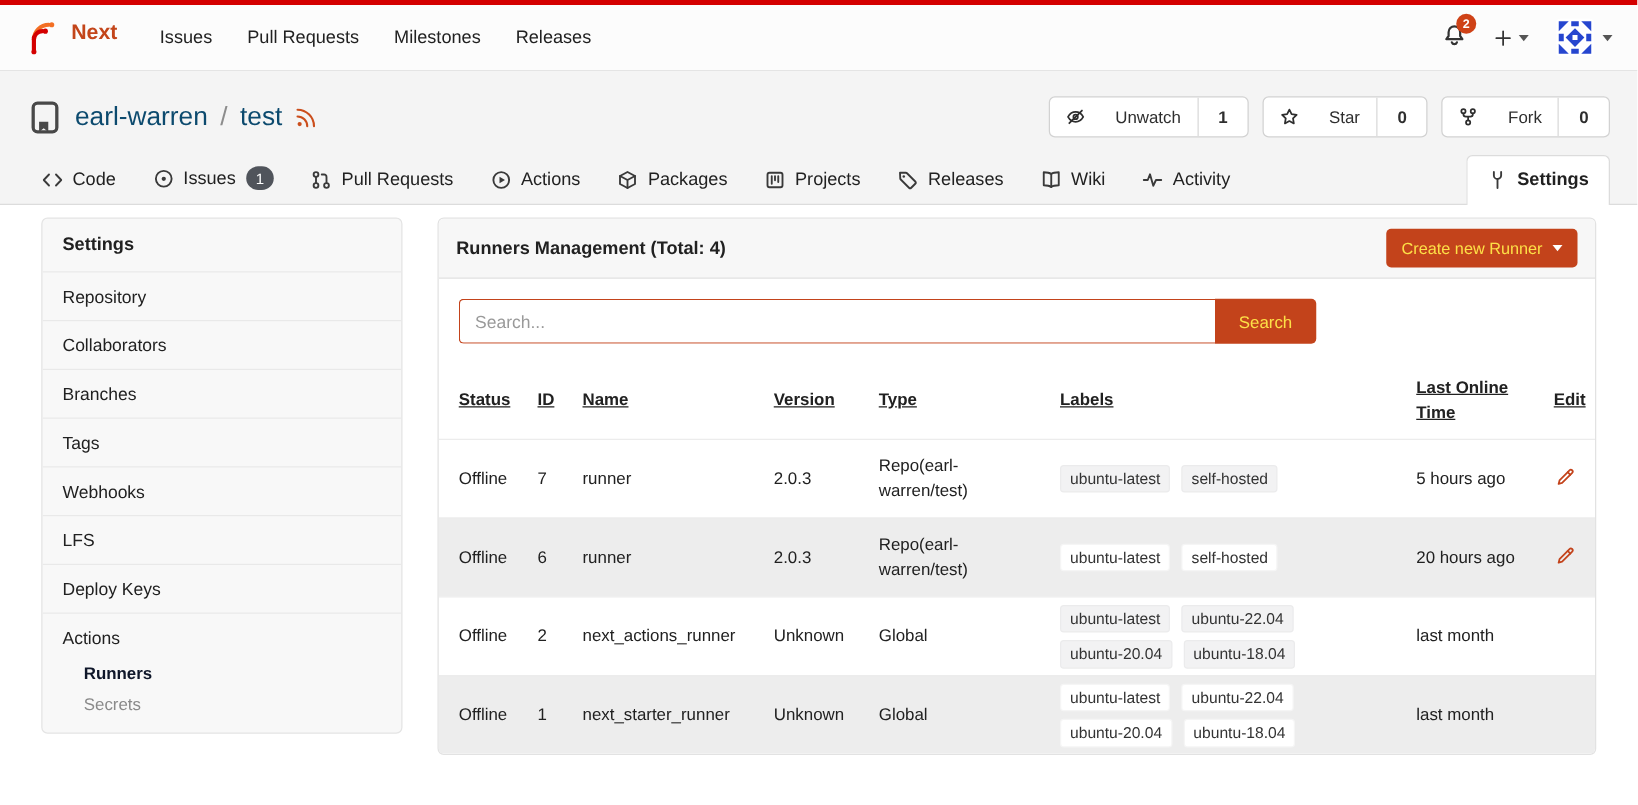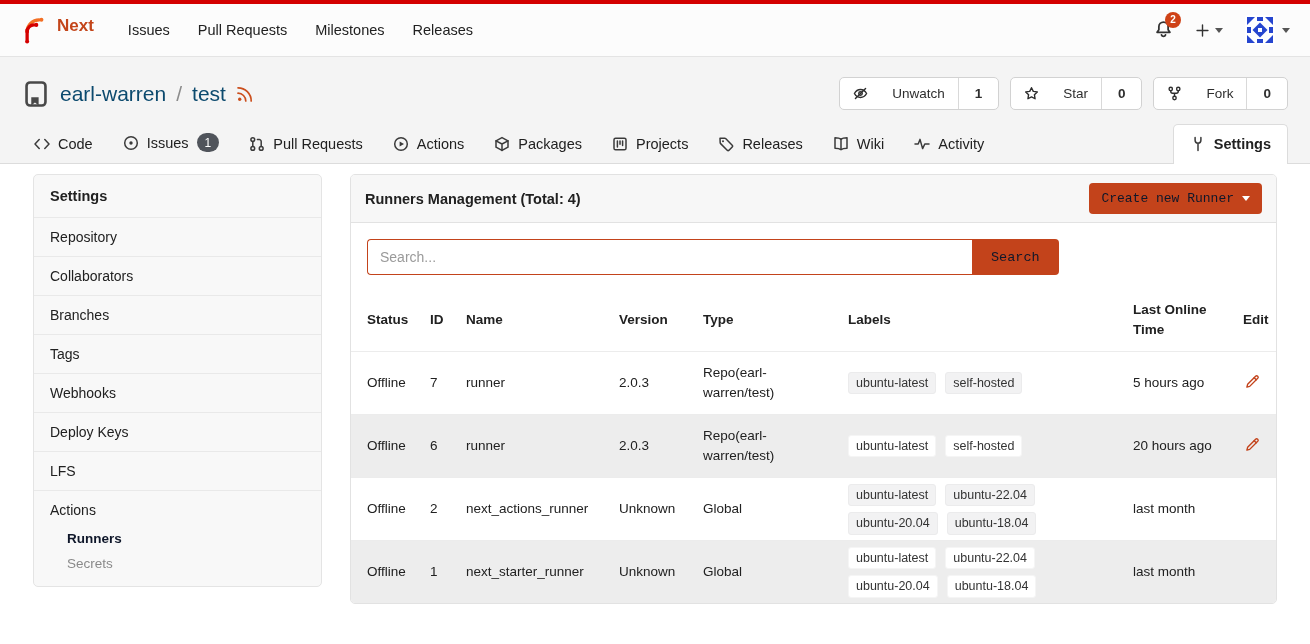--- a/index.html
+++ b/index.html
@@ -83,41 +83,41 @@
   .side-sub.active { font-weight: 700; }
   .side-sub.muted { color: #8a8a8a; }
 
   .panel { flex: 1; border: 1px solid #e2e2e2; border-radius: 5px; overflow: hidden; }
   .panel-head {
     display: flex; align-items: center; background: #f7f7f7;
     border-bottom: 1px solid #e2e2e2; padding: 8px 14px;
   }
   .panel-title { font-weight: 700; font-size: 14.5px; }
   .btn-primary {
-    background: #c3431b; color: #0f172a; border: none; font-family: Liberation Mono, monospace;
+    background: #c3431b; color: #fde047; border: none; font-family: Liberation Sans, sans-serif;
     font-size: 13px; border-radius: 4px; cursor: pointer;
   }
   .create-btn { margin-left: auto; display: flex; align-items: center; gap: 8px; padding: 8px 12px; }
   .create-btn .caret { border-top-color: #fff; }
 
   .search-row { padding: 16px 16px 14px; display: flex; }
   .search-input {
     width: 605px; border: 1px solid #c3431b; border-right: none; border-radius: 4px 0 0 4px;
     padding: 9px 12px; font-size: 14px; font-family: inherit; color: #212121; outline: none;
   }
   .search-input::placeholder { color: #9a9a9a; }
   .search-btn { border-radius: 0 4px 4px 0; padding: 9px 19px; font-size: 13.5px; }
 
   .trow {
     display: grid;
     grid-template-columns: 63px 36px 153px 84px 145px 285px 110px 1fr;
     column-gap: 0; padding: 0 16px; align-items: center; min-height: 63px;
     font-size: 13.5px; border-top: 1px solid #ececec;
   }
-  .thead { font-weight: 700; min-height: 62px; border-top: none; }
+  .thead { font-weight: 700; min-height: 62px; border-top: none; text-decoration: underline; }
   .trow.striped { background: #ededed; }
   .cell { padding-right: 10px; line-height: 1.45; }
   .labels-cell { display: flex; flex-wrap: wrap; gap: 6px 9px; max-width: 212px; align-items: center; }
   .badge {
     background: #f2f2f3; color: #333; font-size: 12.5px; line-height: 1;
     padding: 4px 7px; border-radius: 3px; white-space: nowrap; border: 1px solid #ebebec;
   }
   .striped .badge { background: #fff; border-color: #f5f5f5; }
   .edit-btn { background: none; border: none; cursor: pointer; color: #c3431b; padding: 2px; }
   .edit-btn .ic { width: 15px; height: 15px; }
@@ -365,22 +365,22 @@
 
 <div class="content">
 
   <div class="sidebar">
     <div class="side-header">Settings</div>
     <div class="side-item">Repository</div>
     <div class="side-item">Collaborators</div>
     <div class="side-item">Branches</div>
     <div class="side-item">Tags</div>
     <div class="side-item">Webhooks</div>
+    <div class="side-item">LFS</div>
     <div class="side-item">Deploy Keys</div>
-    <div class="side-item">LFS</div>
     <div class="side-group">
       <div class="side-group-label">Actions</div>
       <div class="side-sub active">Runners</div>
       <div class="side-sub muted">Secrets</div>
     </div>
   </div>
 
   <div class="panel">
     <div class="panel-head">
       <span class="panel-title">Runners Management (Total: 4)</span>

